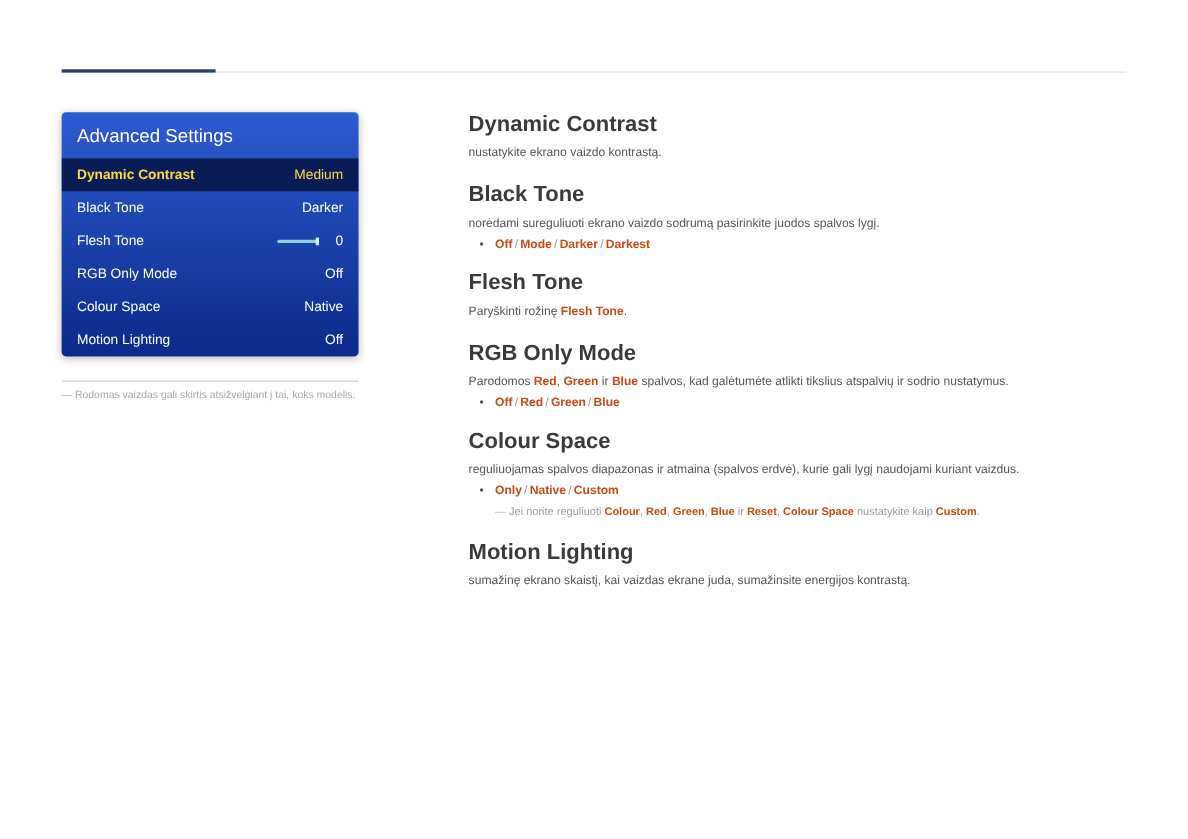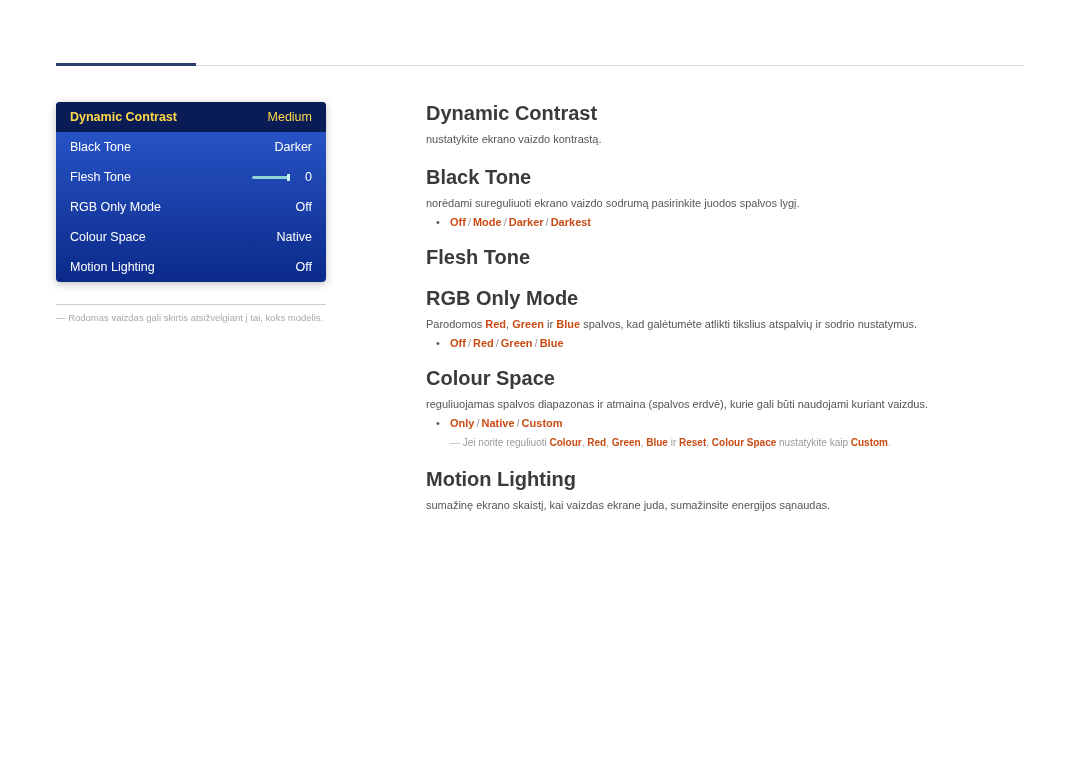--- a/index.html
+++ b/index.html
@@ -41,20 +41,21 @@
   .note::before { content:"— "; color:#bbb; }
 </style>
 </head>
 <body>
 
 <div class="page">
   <div class="topbar"></div>
   <div class="cols">
     <div class="left">
       <div class="panel">
+        <div class="panel-title">Advanced Settings</div>
         <div class="panel-rows" id="panel-rows">
             <div class="prow selected">
               <span class="plabel">Dynamic Contrast</span>
               <span class="pval">Medium</span>
             </div>
             <div class="prow">
               <span class="plabel">Black Tone</span>
               <span class="pval">Darker</span>
             </div>
             <div class="prow">
@@ -89,38 +90,41 @@
       <div class="sec">
         <h2>Black Tone</h2>
         <p>norėdami sureguliuoti ekrano vaizdo sodrumą pasirinkite juodos spalvos lygį.</p>
         <div class="bullets">
             <div class="bitem" id="opts-bt"><span class="opt">Off</span><span class="sep">/</span><span class="opt">Mode</span><span class="sep">/</span><span class="opt">Darker</span><span class="sep">/</span><span class="opt">Darkest</span></div>
           </div>
       </div>
 
       <div class="sec">
         <h2>Flesh Tone</h2>
+        <p>
+          <span>Paryškinti rožinę </span><span class="em">Flesh Tone</span><span>.</span>
+        </p>
       </div>
 
       <div class="sec">
         <h2>RGB Only Mode</h2>
         <p id="rgb-desc">Parodomos <span class="em">Red</span>, <span class="em">Green</span> ir <span class="em">Blue</span> spalvos, kad galėtumėte atlikti tikslius atspalvių ir sodrio nustatymus.</p>
         <div class="bullets">
             <div class="bitem" id="opts-rgb"><span class="opt">Off</span><span class="sep">/</span><span class="opt">Red</span><span class="sep">/</span><span class="opt">Green</span><span class="sep">/</span><span class="opt">Blue</span></div>
           </div>
       </div>
 
       <div class="sec">
         <h2>Colour Space</h2>
-        <p>reguliuojamas spalvos diapazonas ir atmaina (spalvos erdvė), kurie gali būti naudojami kuriant vaizdus.</p>
+        <p>reguliuojamas spalvos diapazonas ir atmaina (spalvos erdvė), kurie gali lygį naudojami kuriant vaizdus.</p>
         <div class="bullets">
             <div class="bitem" id="opts-cs"><span class="opt">Only</span><span class="sep">/</span><span class="opt">Native</span><span class="sep">/</span><span class="opt">Custom</span></div>
           </div>
         <div class="note" id="cs-note">Jei norite reguliuoti <span class="em">Colour</span>, <span class="em">Red</span>, <span class="em">Green</span>, <span class="em">Blue</span> ir <span class="em">Reset</span>, <span class="em">Colour Space</span> nustatykite kaip <span class="em">Custom</span>.</div>
       </div>
 
       <div class="sec">
         <h2>Motion Lighting</h2>
-        <p>sumažinę ekrano skaistį, kai vaizdas ekrane juda, sumažinsite energijos sąnaudas.</p>
+        <p>sumažinę ekrano skaistį, kai vaizdas ekrane juda, sumažinsite energijos kontrastą.</p>
       </div>
     </div>
   </div>
 </div>
 
 </body></html>

